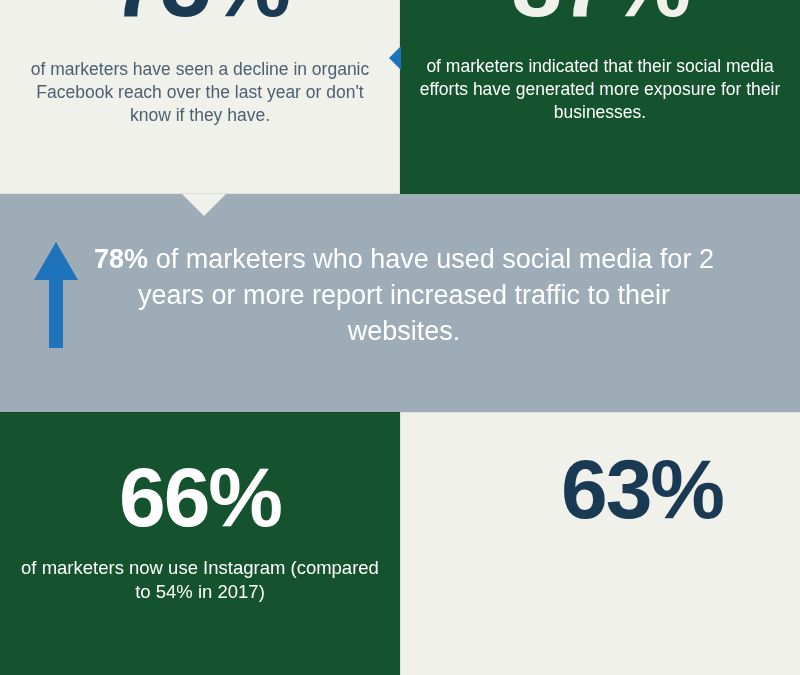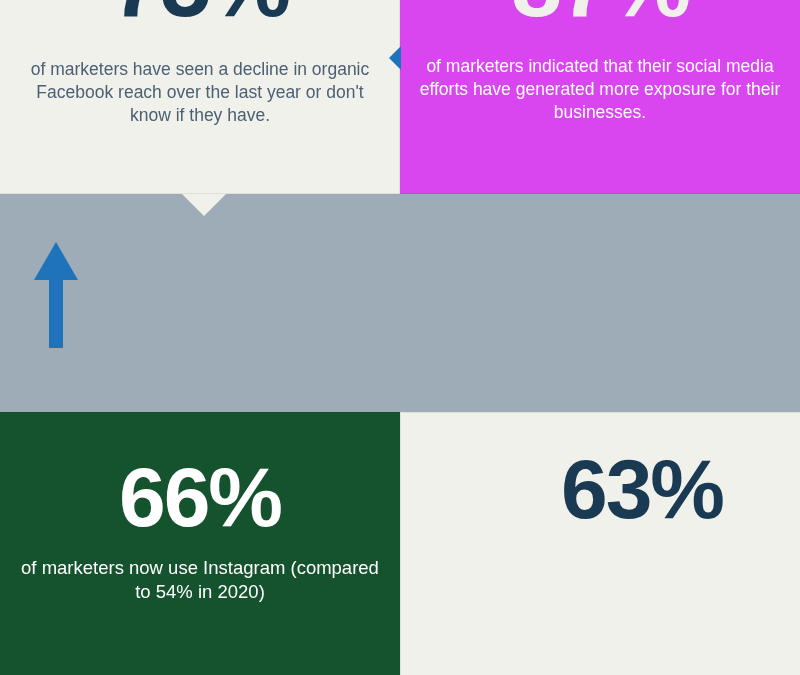--- a/index.html
+++ b/index.html
@@ -28,21 +28,21 @@
   }
 
   .panel-tl {
     left: 0; top: 0;
     width: 400px; height: 194px;
     background: #f0f1eb;
   }
   .panel-tr {
     left: 400px; top: 0;
     width: 400px; height: 194px;
-    background: #d946ef;
+    background: #14532d;
   }
   .panel-mid {
     left: 0; top: 194px;
     width: 800px; height: 218px;
     background: #9eacb8;
   }
   .panel-bl {
     left: 0; top: 412px;
     width: 400px; height: 263px;
     background: #14532d;
@@ -203,25 +203,28 @@
     <div class="stat-big tr-stat">87%</div>
     <div class="stat-body tr-body">of marketers indicated that their social media efforts have generated more exposure for their businesses.</div>
   </div>
 
   <div class="panel panel-mid">
     <div class="mid-arrow">
       <svg width="46" height="110" viewBox="0 0 46 110" aria-hidden="true">
         <polygon points="23,2 45,40 30,40 30,108 16,108 16,40 1,40" fill="#1f73ba"></polygon>
       </svg>
     </div>
+    <div class="mid-body">
+      <span class="hl">78%</span><span> of marketers who have used social media for 2 years or more report increased traffic to their websites.</span>
+    </div>
   </div>
 
   <div class="panel panel-bl">
     <div class="stat-big bl-stat">66%</div>
-    <div class="stat-body bl-body">of marketers now use Instagram (compared to 54% in 2020)</div>
+    <div class="stat-body bl-body">of marketers now use Instagram (compared to 54% in 2017)</div>
   </div>
 
   <div class="panel panel-br">
     <div class="stat-big br-stat">63%</div>
   </div>
 
   <div class="seam seam-h-top"></div>
   <div class="seam seam-h-bot"></div>
   <div class="seam seam-v-top"></div>
   <div class="seam seam-v-bot"></div>

